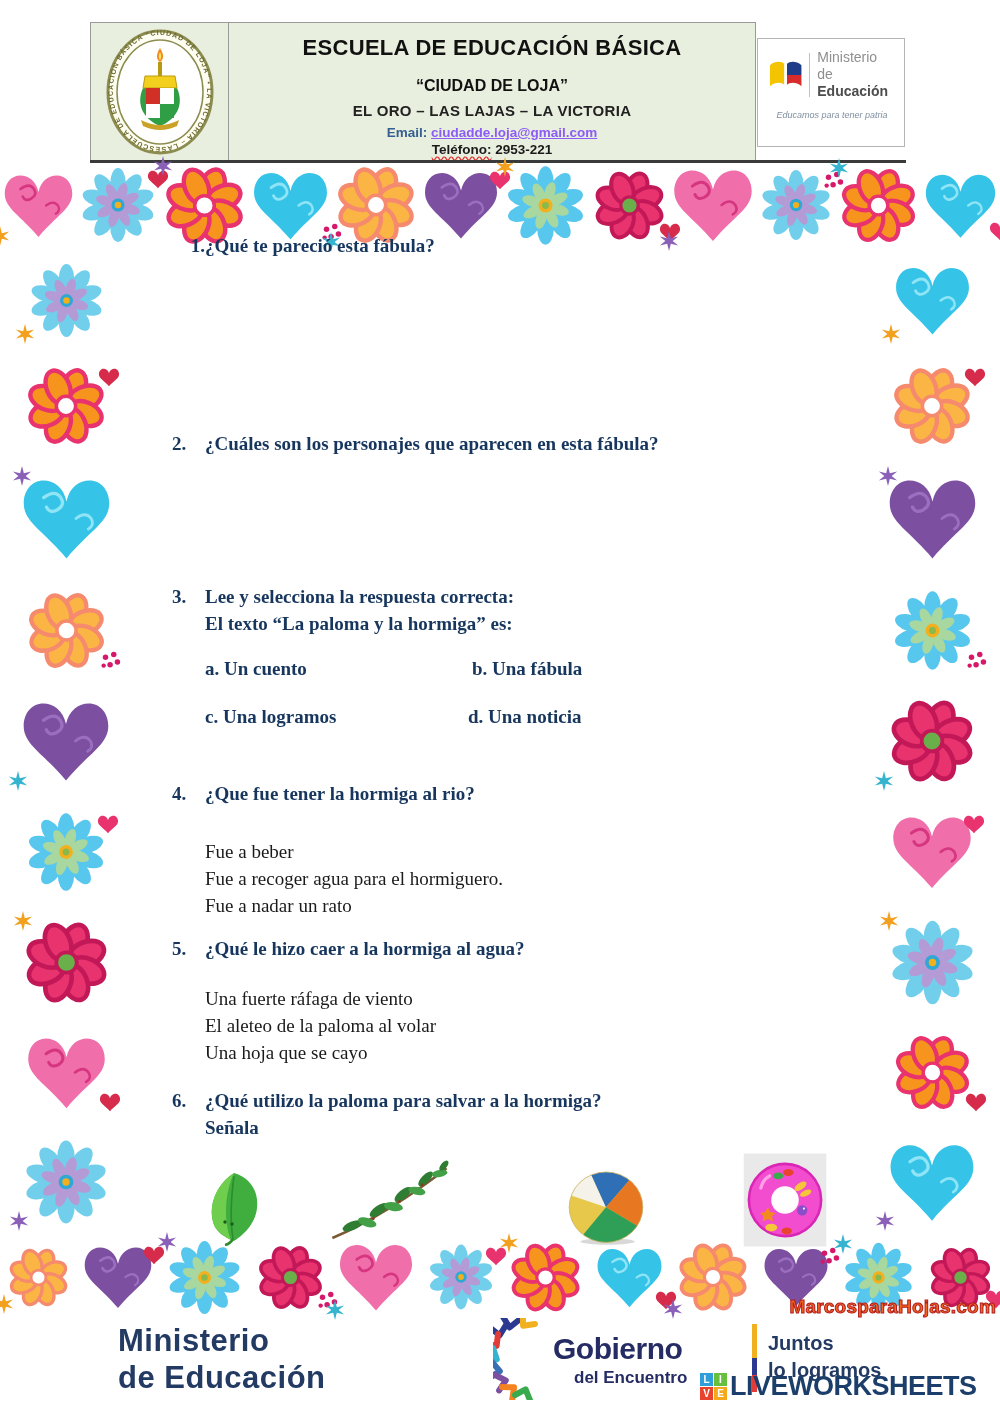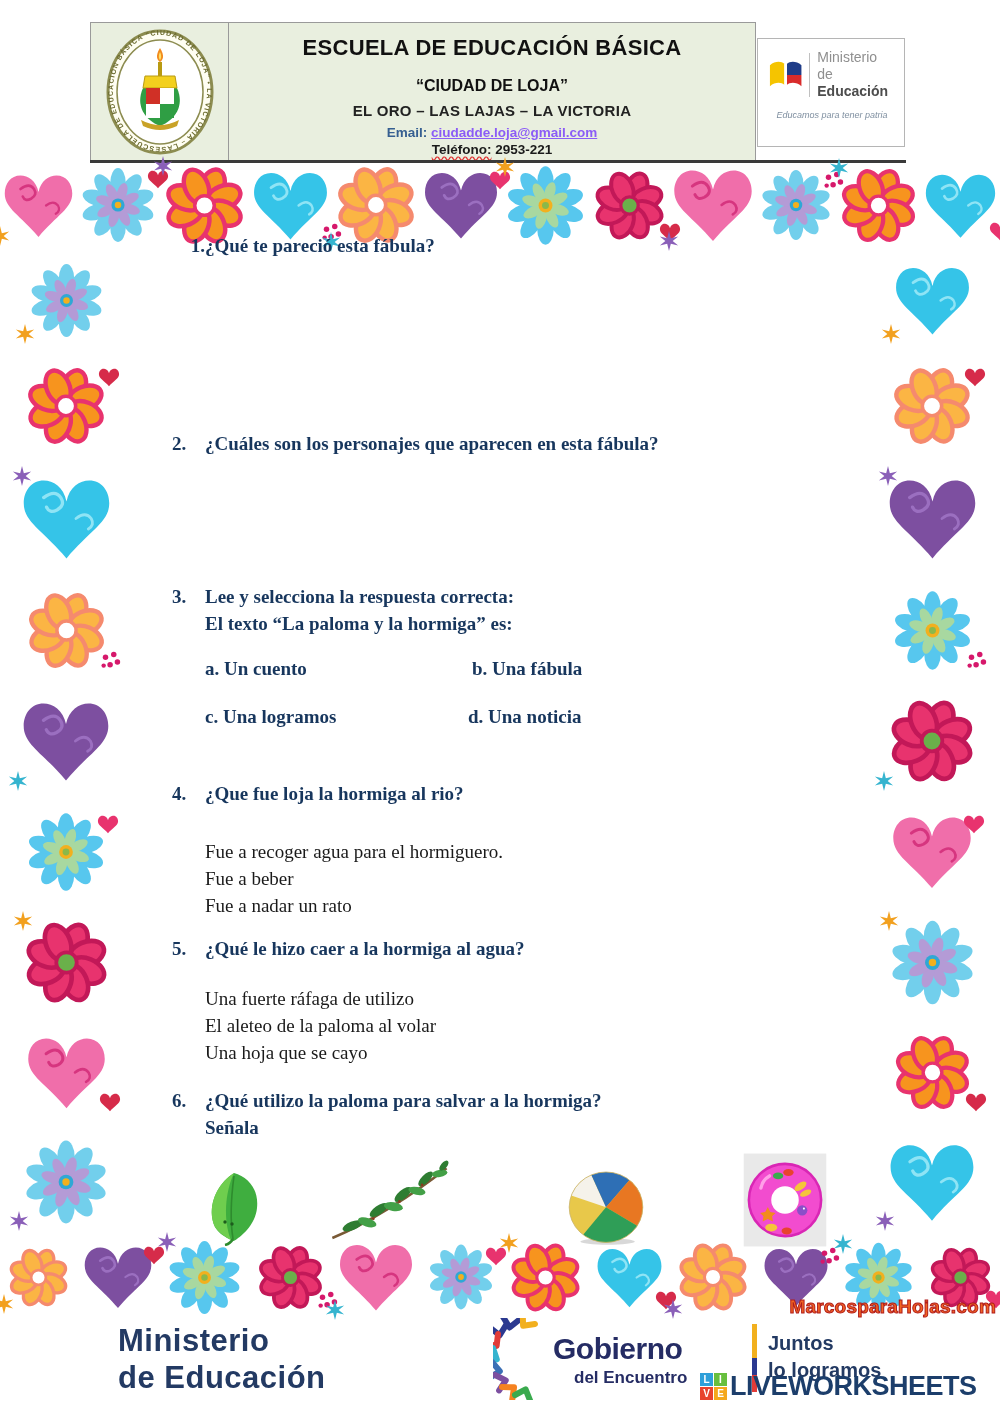--- a/index.html
+++ b/index.html
@@ -959,33 +959,33 @@
   <div class="qblock" style="top:583px;">
     <span class="qnum">3.</span><span class="qtext">Lee y selecciona la respuesta correcta:</span><br>
     <span class="qnum"></span><span class="qtext">El texto “La paloma y la hormiga” es:</span>
   </div>
   <div class="optrow" style="left:205px; top:658px;">a. Un cuento</div>
   <div class="optrow" style="left:472px; top:658px;">b. Una fábula</div>
   <div class="optrow" style="left:205px; top:706px;">c. Una logramos</div>
   <div class="optrow" style="left:468px; top:706px;">d. Una noticia</div>
 
   <div class="qblock" style="top:780px;">
-    <span class="qnum">4.</span><span class="qtext">¿Que fue loja la hormiga al rio?</span>
+    <span class="qnum">4.</span><span class="qtext">¿Que fue tener la hormiga al rio?</span>
   </div>
   <div style="position:absolute; left:205px; top:838px;">
+    <div class="ansline">Fue a beber</div>
     <div class="ansline">Fue a recoger agua para el hormiguero.</div>
-    <div class="ansline">Fue a beber</div>
     <div class="ansline">Fue a nadar un rato</div>
   </div>
 
   <div class="qblock" style="top:935px;">
     <span class="qnum">5.</span><span class="qtext">¿Qué le hizo caer a la hormiga al agua?</span>
   </div>
   <div style="position:absolute; left:205px; top:985px;">
-    <div class="ansline">Una fuerte ráfaga de utilizo</div>
+    <div class="ansline">Una fuerte ráfaga de viento</div>
     <div class="ansline">El aleteo de la paloma al volar</div>
     <div class="ansline">Una hoja que se cayo</div>
   </div>
 
   <div class="qblock" style="top:1087px;">
     <span class="qnum">6.</span><span class="qtext">¿Qué utilizo la paloma para salvar a la hormiga?</span><br>
     <span class="qnum"></span><span class="qtext">Señala</span>
   </div>
 
   <div class="img-item" style="left:203px; top:1170px; width:62px; height:76px;">

